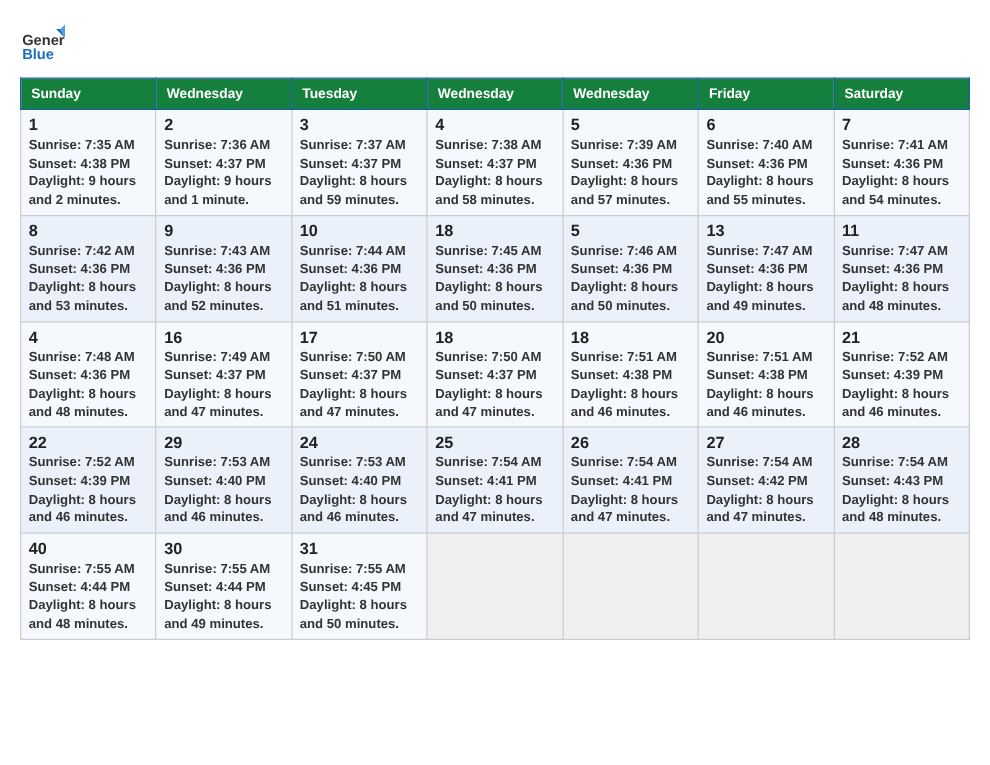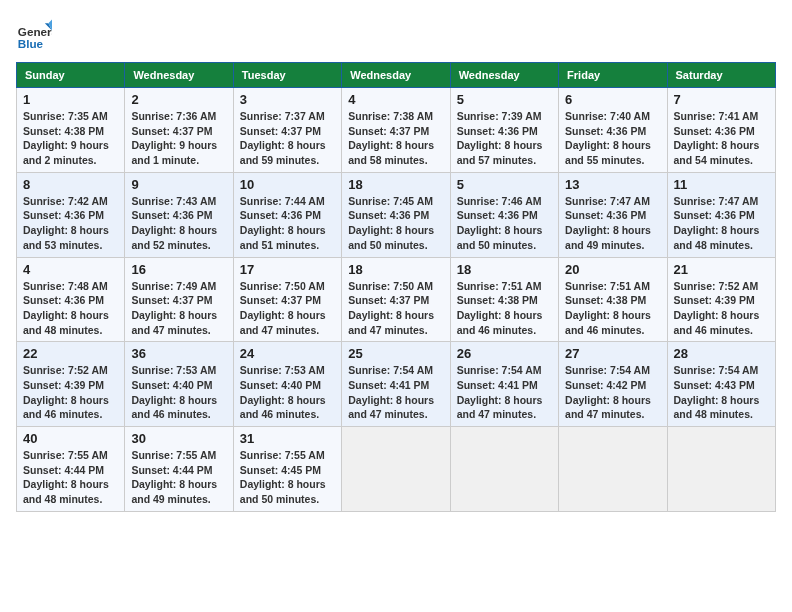--- a/index.html
+++ b/index.html
@@ -207,21 +207,21 @@
         <span class="day-num">21</span>
         <span class="day-detail">Sunrise: 7:52 AM<br>Sunset: 4:39 PM<br>Daylight: 8 hours and 46 minutes.</span>
       </td>
       </tr>
       <tr>
         <td>
         <span class="day-num">22</span>
         <span class="day-detail">Sunrise: 7:52 AM<br>Sunset: 4:39 PM<br>Daylight: 8 hours and 46 minutes.</span>
       </td>
         <td>
-        <span class="day-num">36</span>
+        <span class="day-num">29</span>
         <span class="day-detail">Sunrise: 7:53 AM<br>Sunset: 4:40 PM<br>Daylight: 8 hours and 46 minutes.</span>
       </td>
         <td>
         <span class="day-num">24</span>
         <span class="day-detail">Sunrise: 7:53 AM<br>Sunset: 4:40 PM<br>Daylight: 8 hours and 46 minutes.</span>
       </td>
         <td>
         <span class="day-num">25</span>
         <span class="day-detail">Sunrise: 7:54 AM<br>Sunset: 4:41 PM<br>Daylight: 8 hours and 47 minutes.</span>
       </td>

